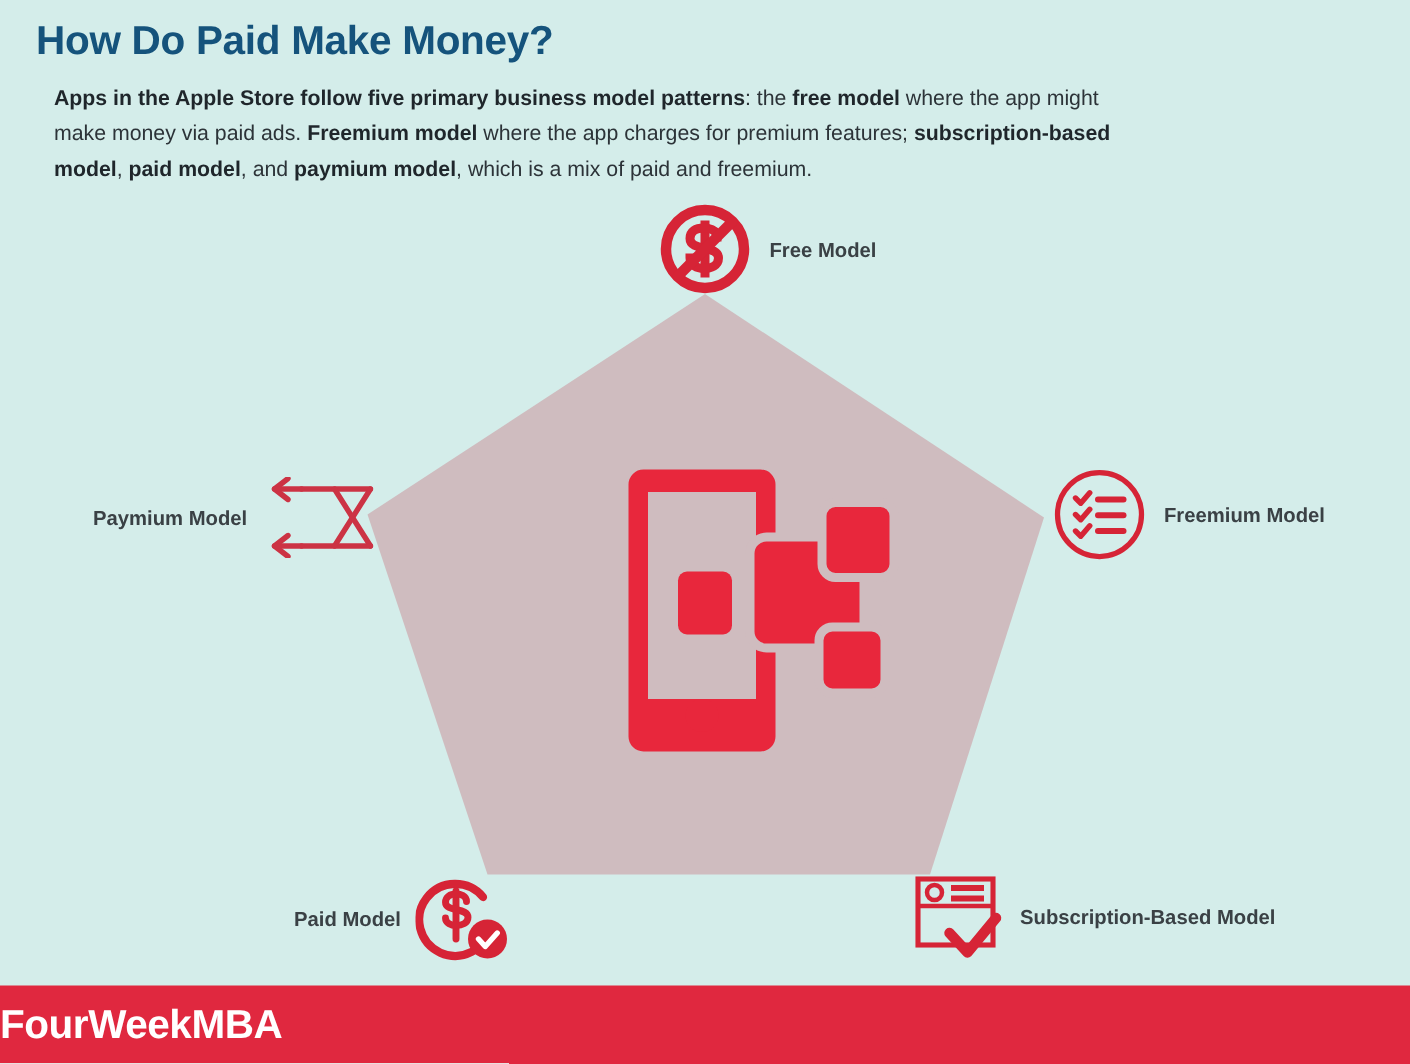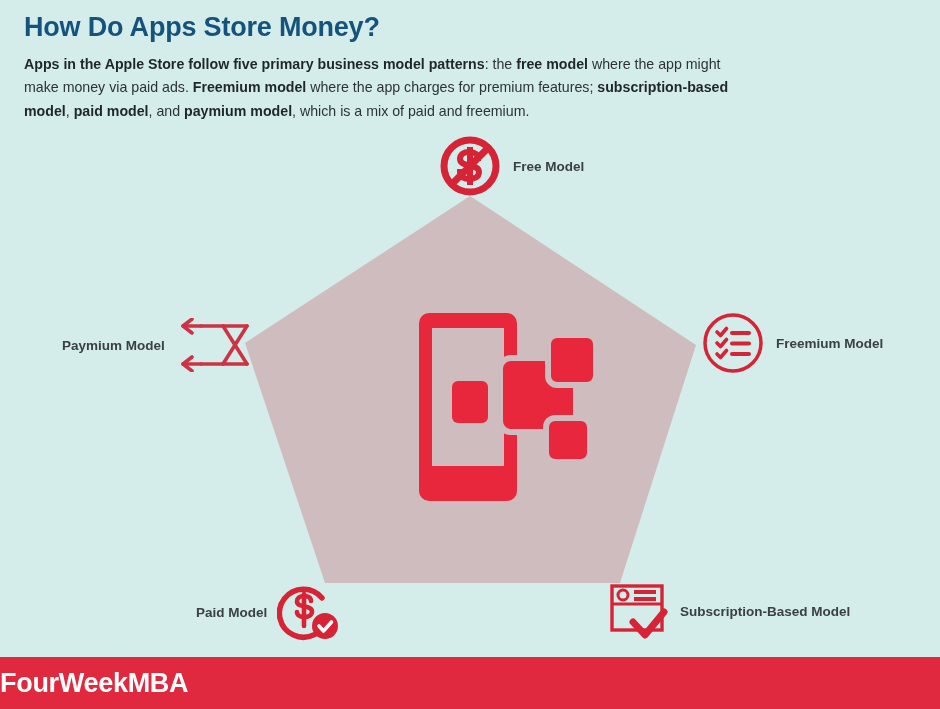--- a/index.html
+++ b/index.html
@@ -28,21 +28,21 @@
     font-weight: bold;
     color: #15537c;
     letter-spacing: -0.2px;
     margin: 0 0 10px 0;
     line-height: 1.15;
   }
   .subtitle {
     font-size: 14.2px;
     color: #2c3338;
     line-height: 1.65;
-    margin: 0;
+    margin: 12px;
     max-width: 716px;
   }
   .subtitle b { font-weight: bold; color: #1f262b; }
 
   
   .stage {
     position: absolute;
     left: 0;
     top: 0;
     width: 940px;
@@ -99,21 +99,21 @@
     letter-spacing: -0.3px;
     margin-right: 18px;
   }
 </style>
 </head>
 <body>
 
 <div id="infographic">
 
   <div class="header">
-    <h1 class="title">How Do Apps Store Money?</h1>
+    <h1 class="title">How Do Paid Make Money?</h1>
     <p class="subtitle"><b>Apps in the Apple Store follow five primary business model patterns</b><span>: the </span><b>free model</b><span> where the app might make money via paid ads. </span><b>Freemium model</b><span> where the app charges for premium features; </span><b>subscription-based model</b><span>, </span><b>paid model</b><span>, and </span><b>paymium model</b><span>, which is a mix of paid and freemium.</span></p>
   </div>
 
   <div class="stage">
 
     <svg class="pentagon-layer" viewBox="0 0 940 657">
 
       <polygon points="470,196 696,345 620,583 325,583 245,343" fill="#cfbcbf"></polygon>
 
       <g fill="#e8273c">

